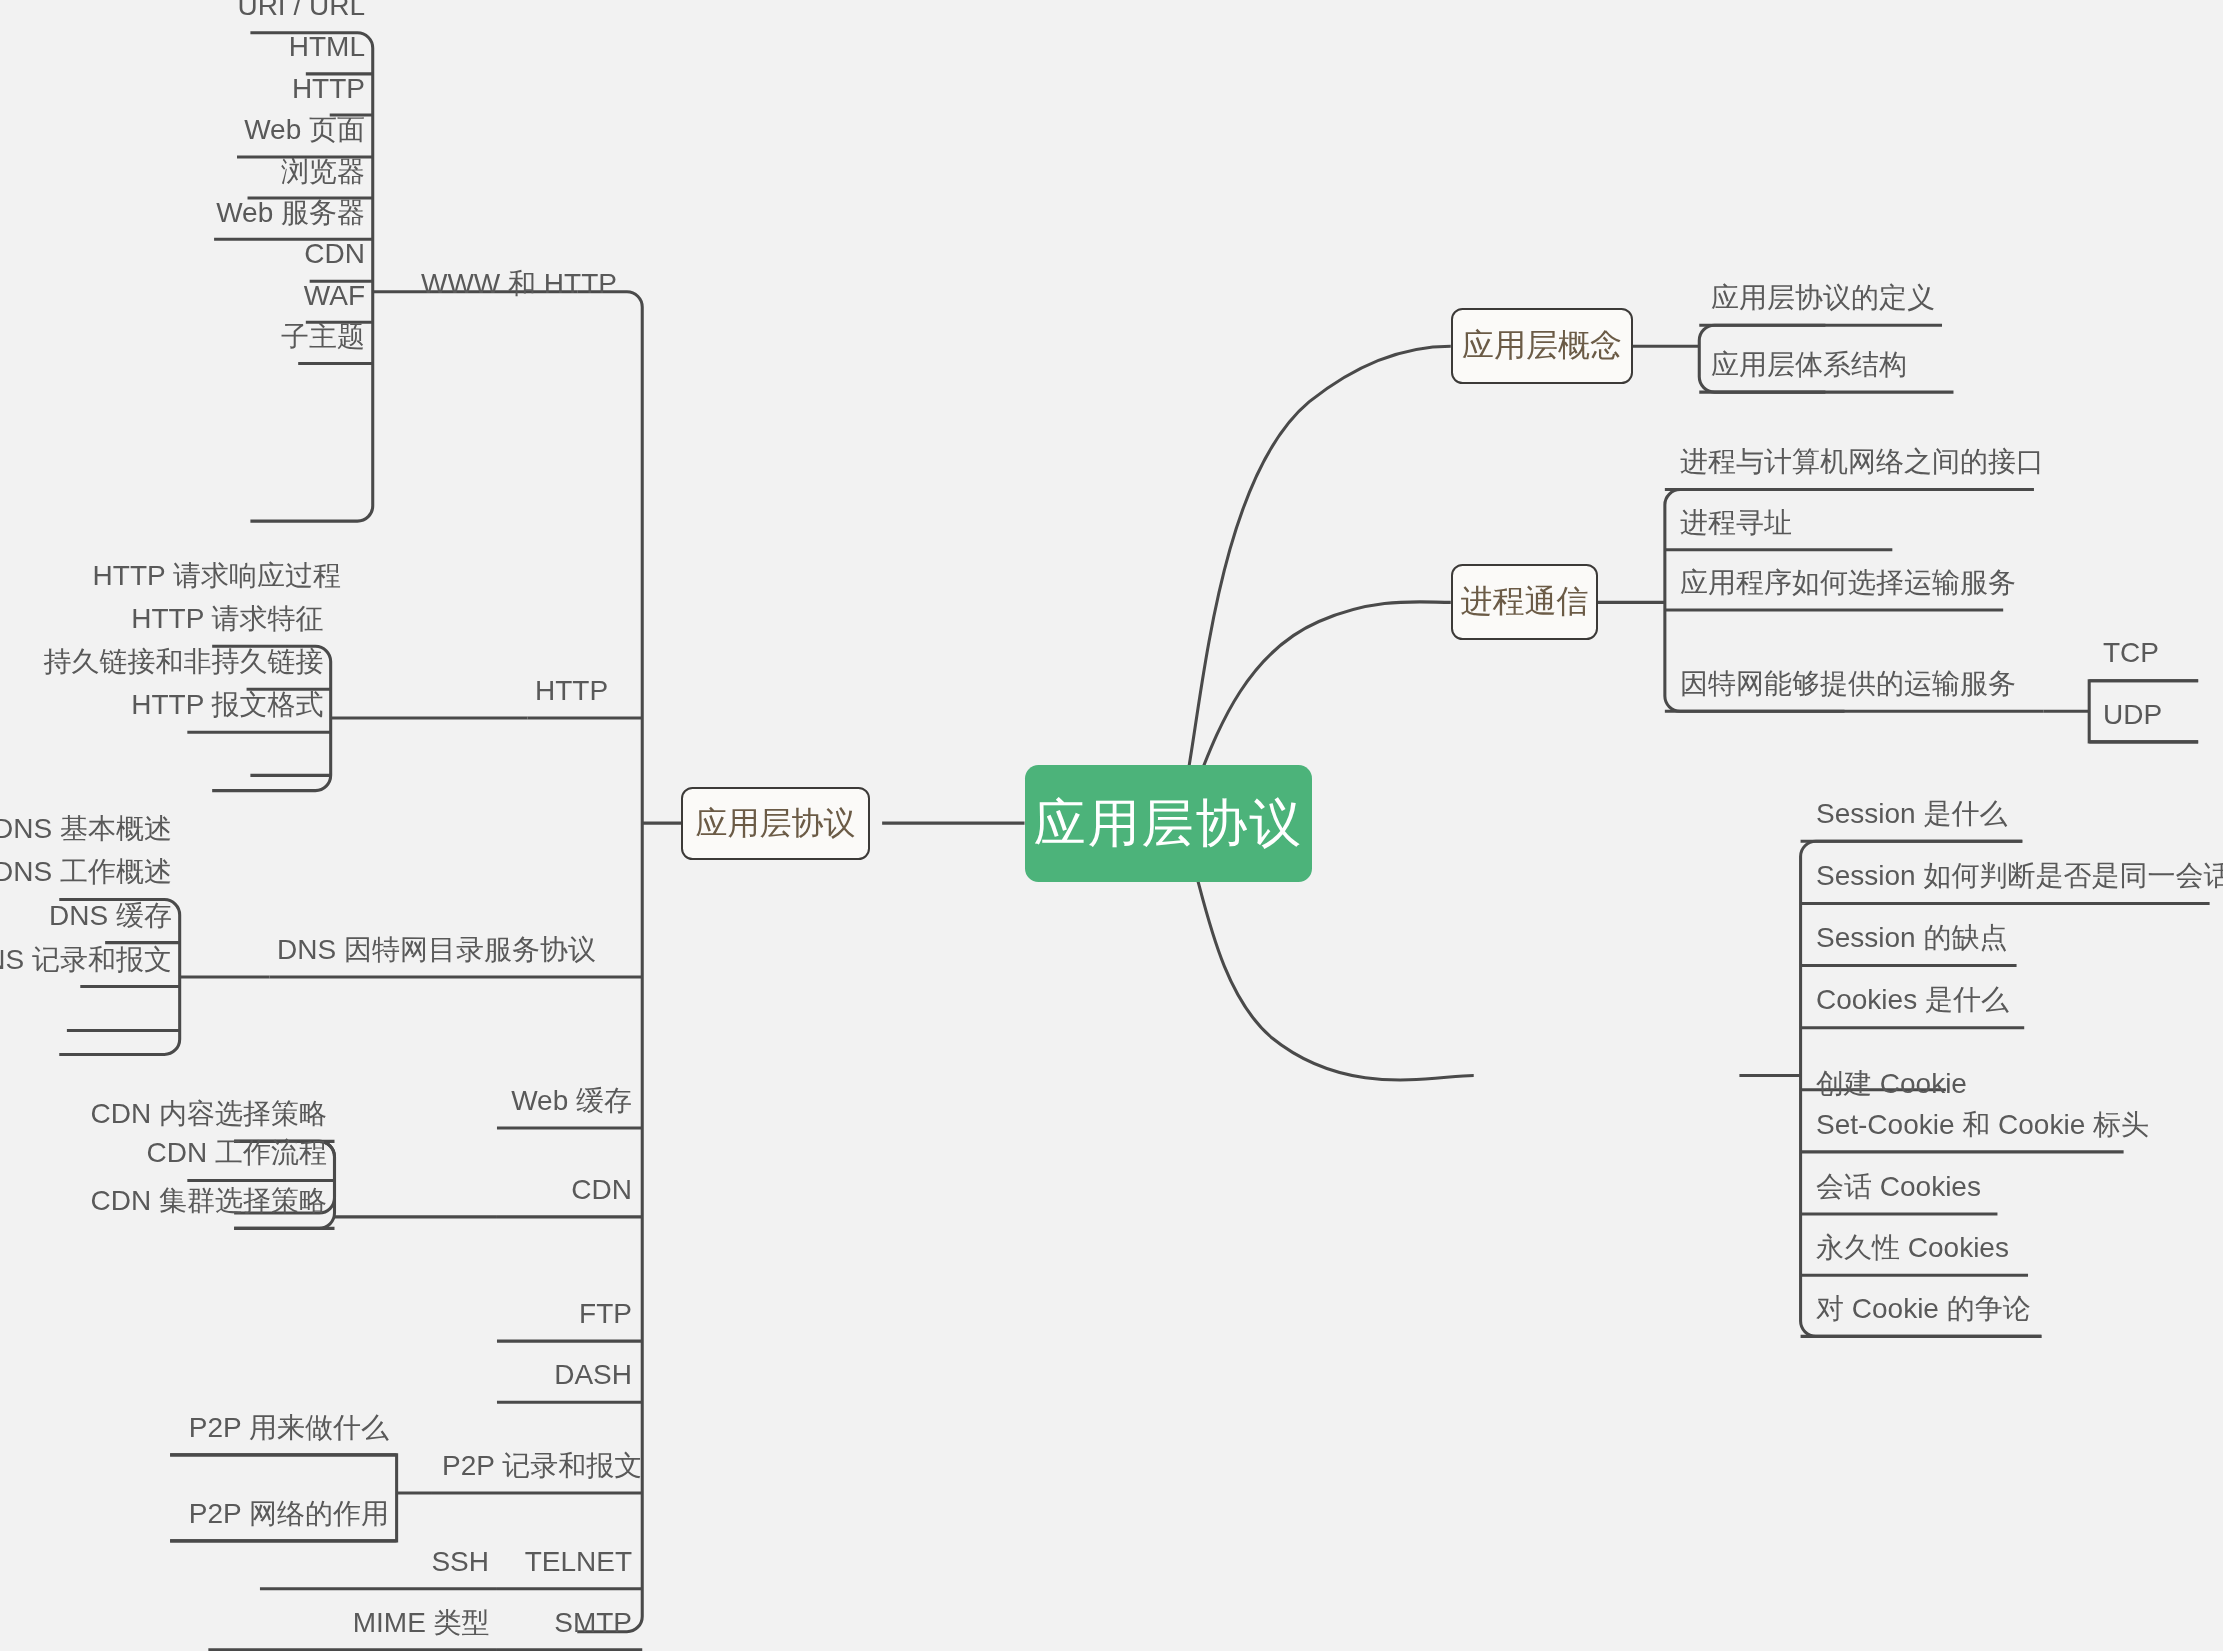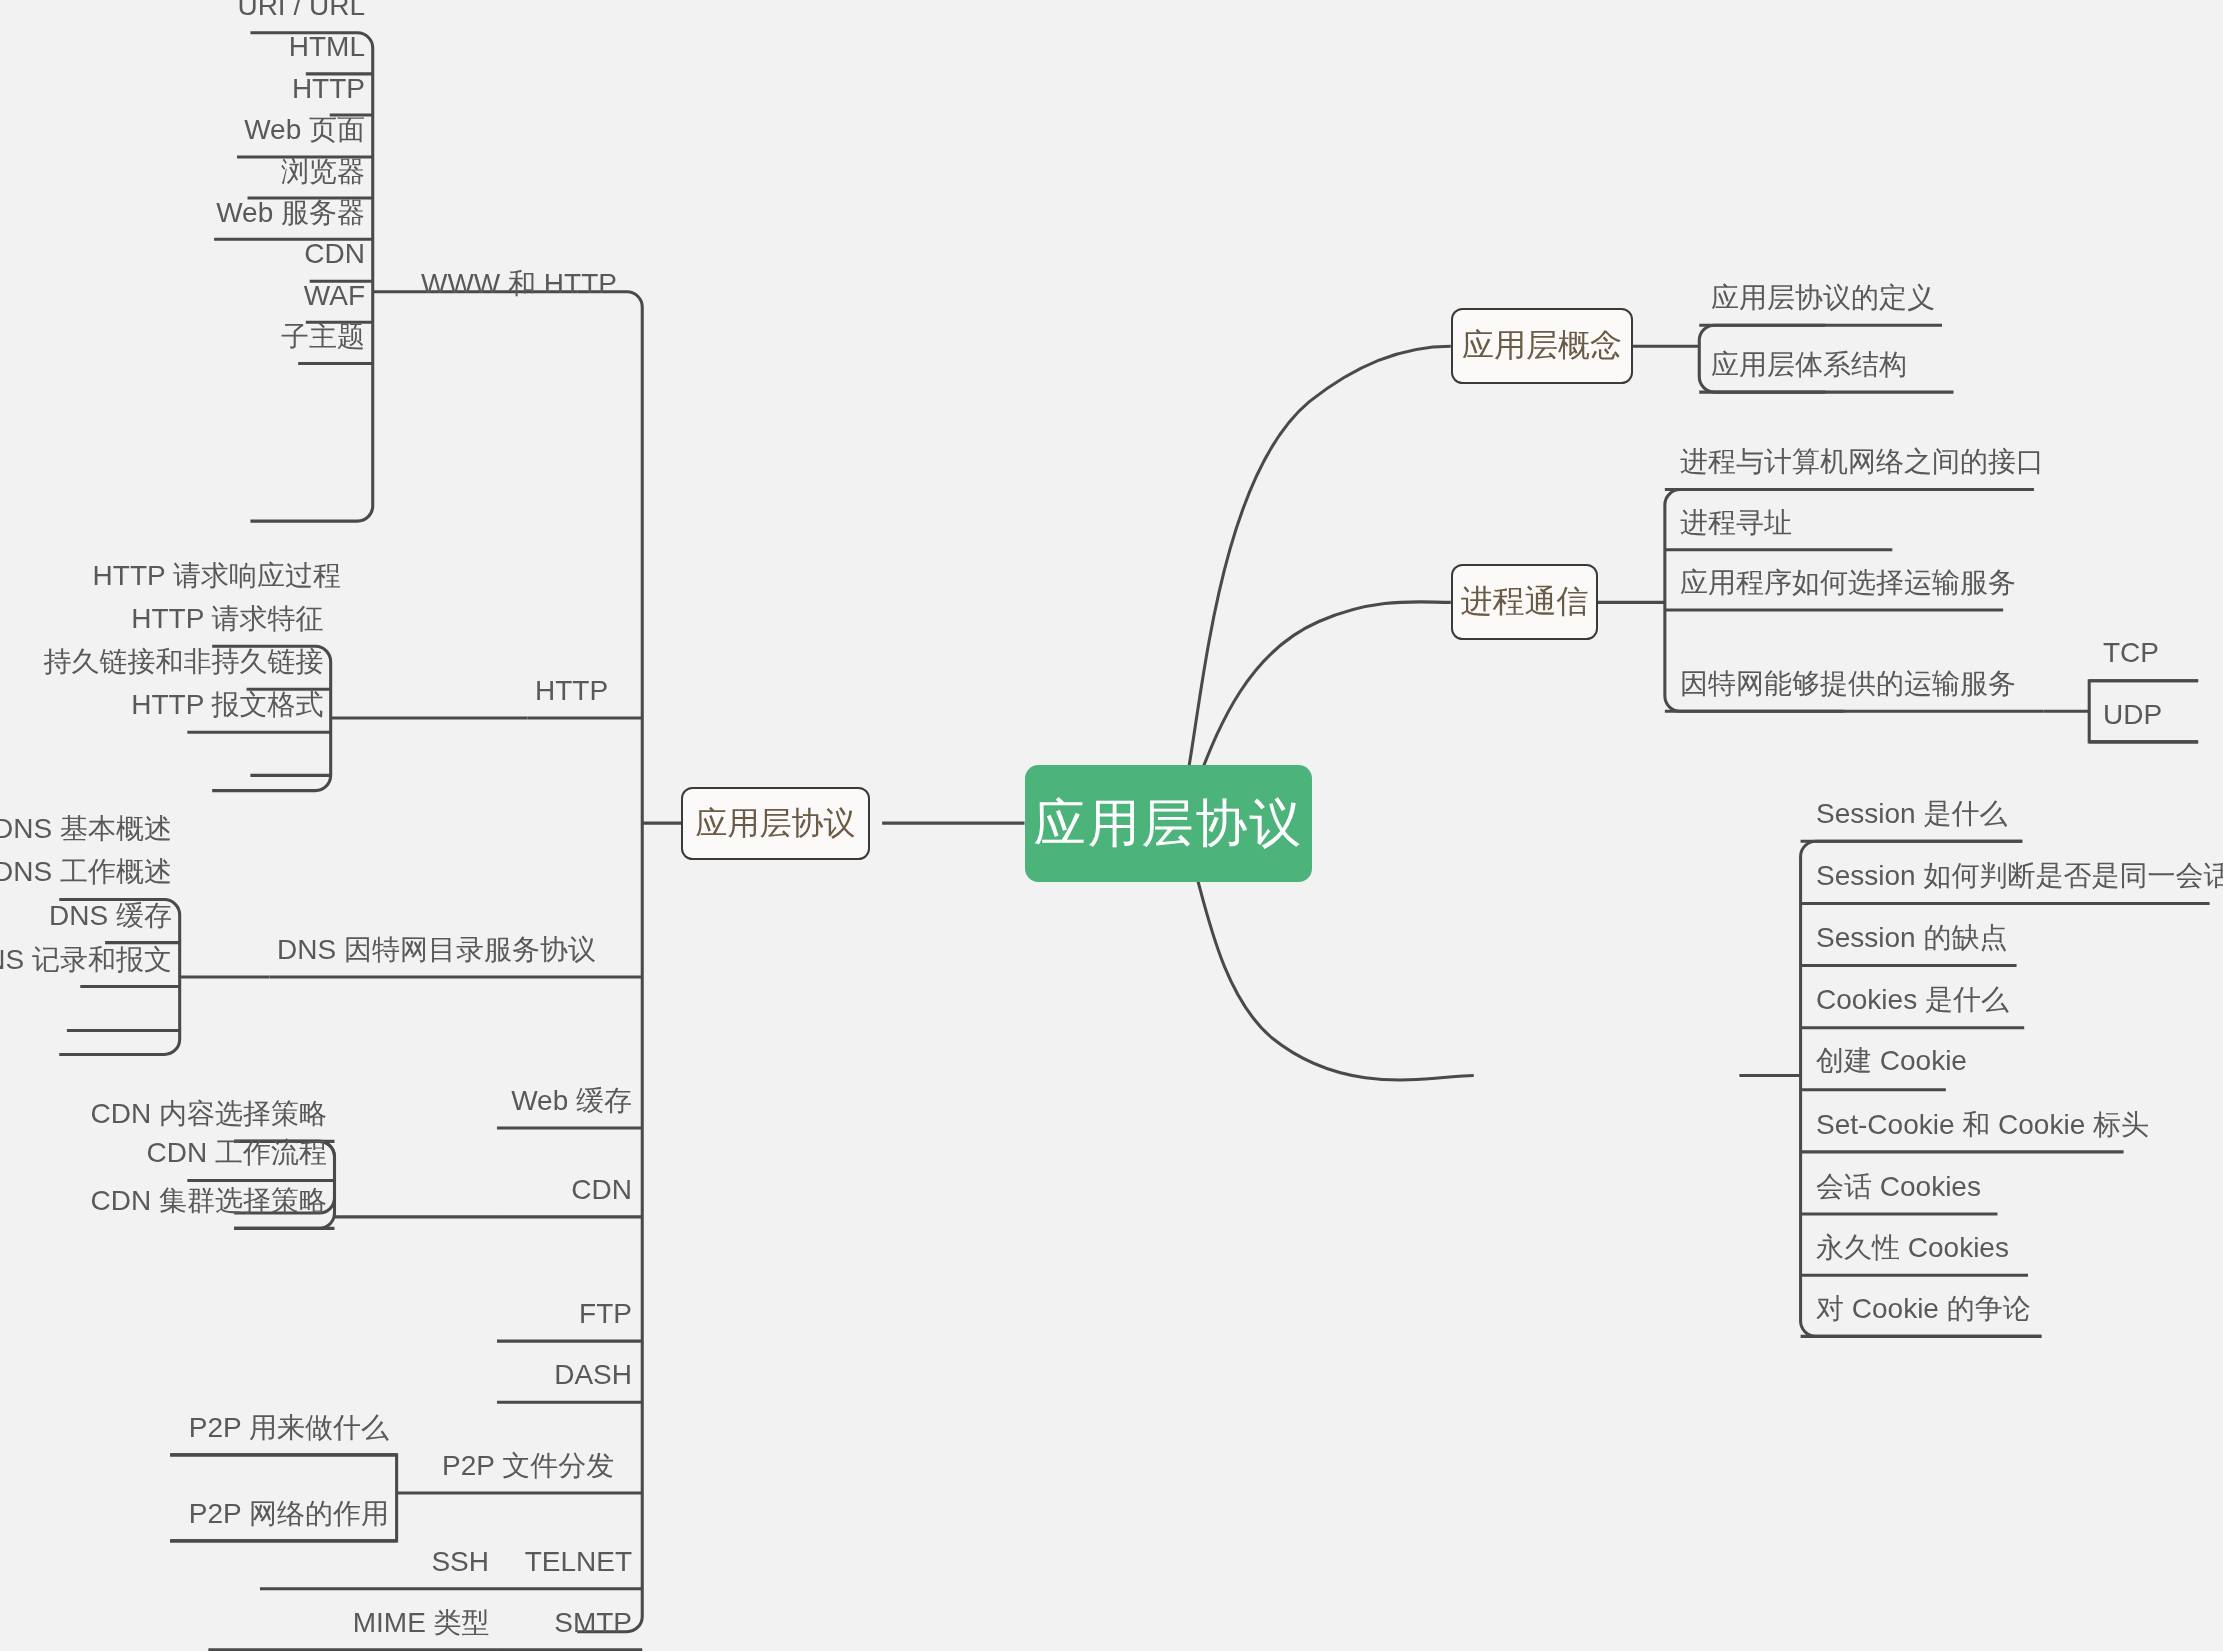--- a/index.html
+++ b/index.html
@@ -167,21 +167,21 @@
     <span>应用层协议</span>
   </div>
 
   <div class="lbl l" style="left:421px;top:250px;margin-top:20px;">WWW 和 HTTP</div>
   <div class="lbl l" style="left:535px;top:677px;">HTTP</div>
   <div class="lbl l" style="left:277px;top:936px;">DNS 因特网目录服务协议</div>
   <div class="lbl r" style="left:382px;top:1087px;width:250px;">Web 缓存</div>
   <div class="lbl r" style="left:382px;top:1176px;width:250px;">CDN</div>
   <div class="lbl r" style="left:382px;top:1300px;width:250px;">FTP</div>
   <div class="lbl r" style="left:382px;top:1361px;width:250px;">DASH</div>
-  <div class="lbl l" style="left:442px;top:1452px;">P2P 文件分发</div>
+  <div class="lbl l" style="left:442px;top:1452px;">P2P 记录和报文</div>
   <div class="lbl r" style="left:382px;top:1548px;width:250px;">TELNET</div>
   <div class="lbl r" style="left:382px;top:1609px;width:250px;">SMTP</div>
 
   <div class="lbl r" style="left:59px;top:-7.6px;width:306px;">URI / URL</div>
   <div class="lbl r" style="left:59px;top:33px;width:306px;">HTML</div>
   <div class="lbl r" style="left:59px;top:75px;width:306px;">HTTP</div>
   <div class="lbl r" style="left:59px;top:116px;width:306px;">Web 页面</div>
   <div class="lbl r" style="left:59px;top:158px;width:306px;">浏览器</div>
   <div class="lbl r" style="left:59px;top:199px;width:306px;">Web 服务器</div>
   <div class="lbl r" style="left:59px;top:240px;width:306px;">CDN</div>
@@ -222,20 +222,20 @@
   <div class="lbl l" style="left:1680px;top:509px;">进程寻址</div>
   <div class="lbl l" style="left:1680px;top:569px;">应用程序如何选择运输服务</div>
   <div class="lbl l" style="left:1680px;top:670px;">因特网能够提供的运输服务</div>
   <div class="lbl l" style="left:2103px;top:639px;">TCP</div>
   <div class="lbl l" style="left:2103px;top:701px;">UDP</div>
 
   <div class="lbl l" style="left:1816px;top:800px;">Session 是什么</div>
   <div class="lbl l" style="left:1816px;top:862px;">Session 如何判断是否是同一会话</div>
   <div class="lbl l" style="left:1816px;top:924px;">Session 的缺点</div>
   <div class="lbl l" style="left:1816px;top:986px;">Cookies 是什么</div>
-  <div class="lbl l" style="left:1816px;top:1047px;">创建 Cookie</div>
+  <div class="lbl l" style="left:1816px;top:1070px;">创建 Cookie</div>
   <div class="lbl l" style="left:1816px;top:1111px;">Set-Cookie 和 Cookie 标头</div>
   <div class="lbl l" style="left:1816px;top:1173px;">会话 Cookies</div>
   <div class="lbl l" style="left:1816px;top:1234px;">永久性 Cookies</div>
   <div class="lbl l" style="left:1816px;top:1295px;">对 Cookie 的争论</div>
 
 </div>
 
 
 </body></html>

